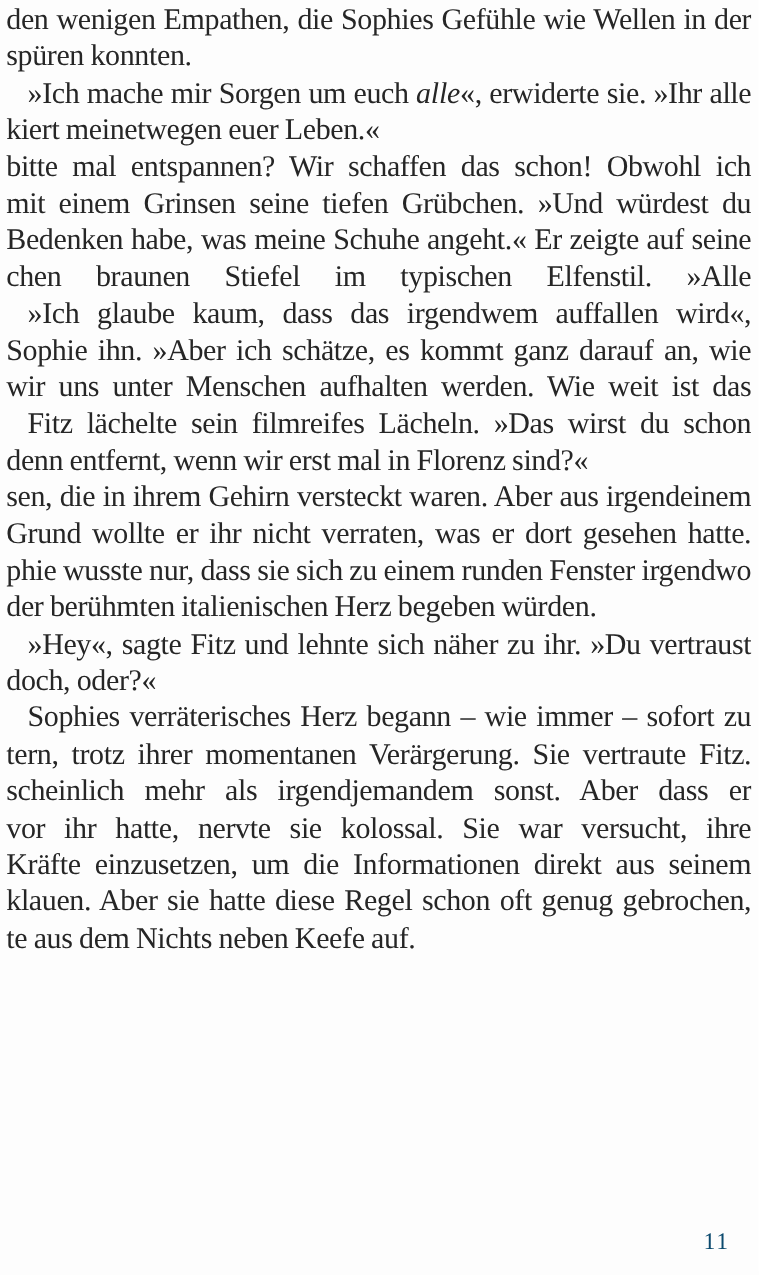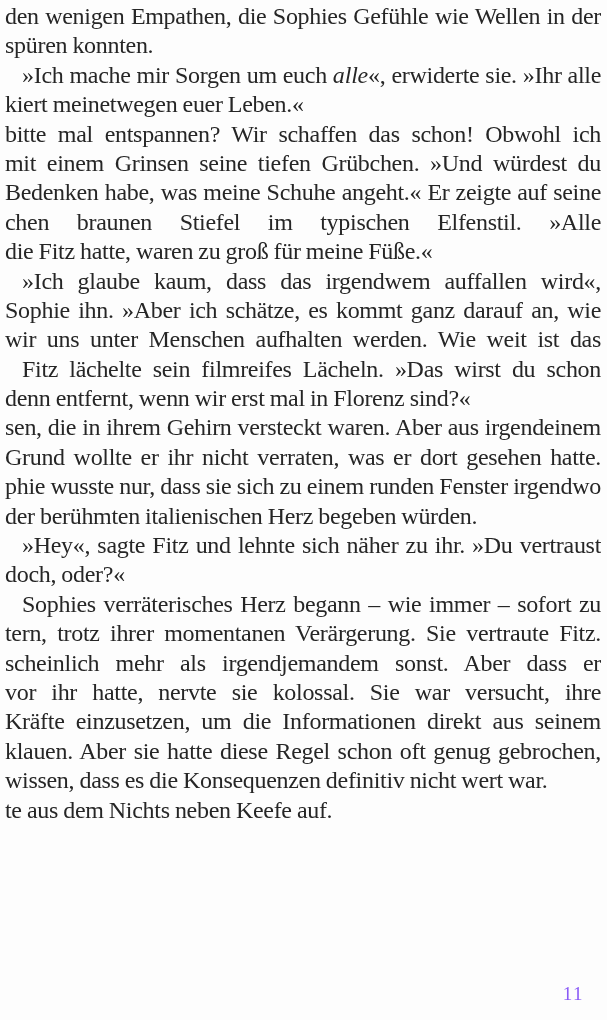--- a/index.html
+++ b/index.html
@@ -44,52 +44,50 @@
   }
   .line em {
     font-style: italic;
     letter-spacing: -0.2px;
   }
   .page-number {
     position: absolute;
     right: 23px;
     bottom: 15px;
     font-size: 19px;
-    color: #8b5cf6;
+    color: #0c4a6e;
     letter-spacing: 1.5px;
   }
 </style>
 </head>
 <body>
 
 <main class="page">
   <div class="text-block" id="text-block">
       <div class="line justify"><span>den wenigen Empathen, die Sophies Gefühle wie Wellen in der Luft</span></div>
       <div class="line"><span>spüren konnten.</span></div>
       <div class="line indent justify"><span>»Ich mache mir Sorgen um euch </span><em>alle</em><span>«, erwiderte sie. »Ihr alle ris-</span></div>
       <div class="line"><span>kiert meinetwegen euer Leben.«</span></div>
       <div class="line justify"><span>bitte mal entspannen? Wir schaffen das schon! Obwohl ich gewisse</span></div>
       <div class="line justify"><span>mit einem Grinsen seine tiefen Grübchen. »Und würdest du dich</span></div>
       <div class="line justify"><span>Bedenken habe, was meine Schuhe angeht.« Er zeigte auf seine wei-</span></div>
       <div class="line justify"><span>chen braunen Stiefel im typischen Elfenstil. »Alle Menschenschuhe,</span></div>
-      <div class="line"><span>die Fitz hatte, waren zu groß für meine Füße.«</span></div>
       <div class="line indent justify"><span>»Ich glaube kaum, dass das irgendwem auffallen wird«, tröstete</span></div>
       <div class="line justify"><span>Sophie ihn. »Aber ich schätze, es kommt ganz darauf an, wie lange</span></div>
       <div class="line justify"><span>wir uns unter Menschen aufhalten werden. Wie weit ist das Versteck</span></div>
       <div class="line indent justify"><span>Fitz lächelte sein filmreifes Lächeln. »Das wirst du schon sehen.«</span></div>
       <div class="line"><span>denn entfernt, wenn wir erst mal in Florenz sind?«</span></div>
       <div class="line justify"><span>sen, die in ihrem Gehirn versteckt waren. Aber aus irgendeinem</span></div>
       <div class="line justify"><span>Grund wollte er ihr nicht verraten, was er dort gesehen hatte. So-</span></div>
       <div class="line justify"><span>phie wusste nur, dass sie sich zu einem runden Fenster irgendwo in</span></div>
       <div class="line"><span>der berühmten italienischen Herz begeben würden.</span></div>
       <div class="line indent justify"><span>»Hey«, sagte Fitz und lehnte sich näher zu ihr. »Du vertraust mir</span></div>
       <div class="line"><span>doch, oder?«</span></div>
       <div class="line indent justify"><span>Sophies verräterisches Herz begann – wie immer – sofort zu flat-</span></div>
       <div class="line justify"><span>tern, trotz ihrer momentanen Verärgerung. Sie vertraute Fitz. Wahr-</span></div>
       <div class="line justify"><span>scheinlich mehr als irgendjemandem sonst. Aber dass er Geheimnisse</span></div>
       <div class="line justify"><span>vor ihr hatte, nervte sie kolossal. Sie war versucht, ihre telepathischen</span></div>
       <div class="line justify"><span>Kräfte einzusetzen, um die Informationen direkt aus seinem Kopf zu</span></div>
       <div class="line justify"><span>klauen. Aber sie hatte diese Regel schon oft genug gebrochen, um zu</span></div>
-      <div class="line"><span>wissen, dass es die Konsequenzen definitiv nicht wert war.</span></div>
       <div class="line"><span>te aus dem Nichts neben Keefe auf.</span></div>
     </div>
   <div class="page-number">11</div>
 </main>
 
 </body></html>

